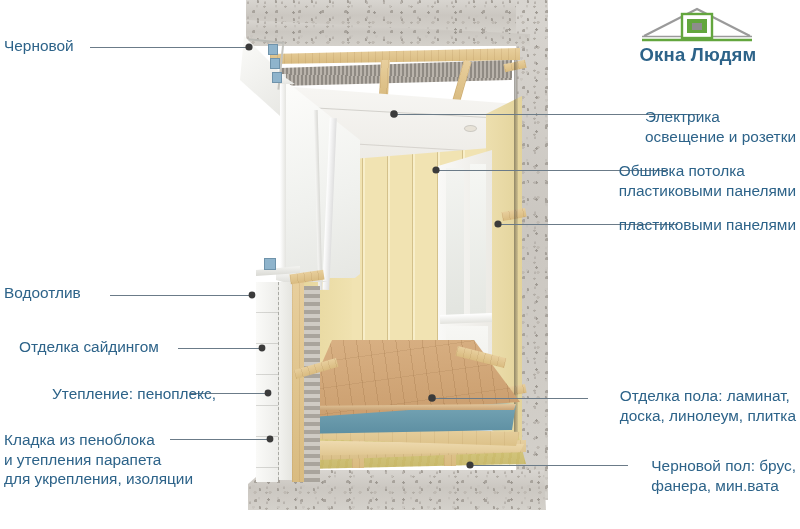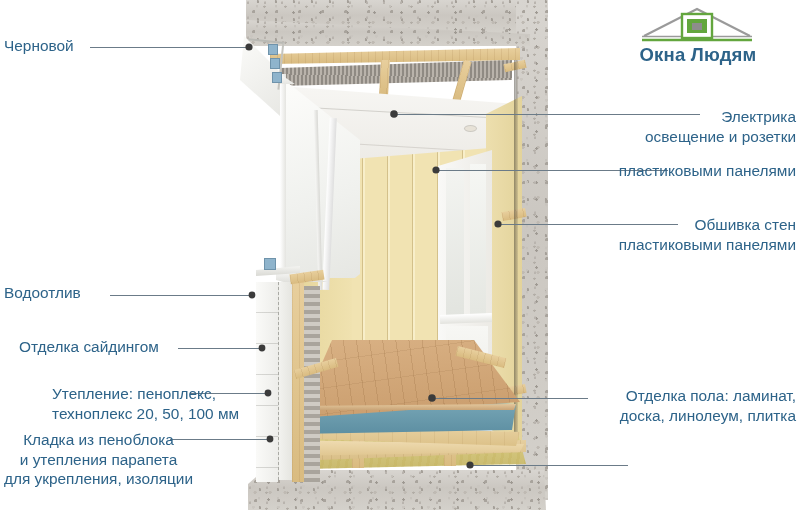--- a/index.html
+++ b/index.html
@@ -16,21 +16,21 @@
   .logo{position:absolute;left:600px;top:6px;width:196px;height:62px;}
   .logo-mark{position:absolute;left:38px;top:0;width:118px;height:38px;}
   .logo-text{
     position:absolute;left:0;top:38px;width:196px;text-align:center;
     font-size:18.5px;font-weight:bold;color:#2d6389;letter-spacing:.2px;
     white-space:nowrap;
   }
 
   
   .label{position:absolute;color:#2d6389;font-size:15.4px;line-height:19.5px;white-space:nowrap;}
-  .label.r{text-align:right;}
+  .label.r{text-align:left;}
   .label.l{text-align:left;}
 
   
   #overlay{position:absolute;left:0;top:0;width:800px;height:529px;pointer-events:none;}
 
   
   #scene{position:absolute;left:240px;top:0px;width:320px;height:529px;}
 
   .concrete{
     background:
@@ -271,42 +271,45 @@
   <div class="label l" style="left:4px;top:283px;">
     <div>Водоотлив</div>
   </div>
 
   <div class="label l" style="left:19px;top:337px;">
     <div>Отделка сайдингом</div>
   </div>
 
   <div class="label l" style="left:4px;top:384px;margin-left:48px;">
     <div>Утепление: пеноплекс,</div>
-    <div>техноплекс 20, 50, 100 мм</div>
-  </div>
-
-  <div class="label l" style="left:4px;top:430px;text-align:center;">
+  </div>
+
+  <div class="label l" style="left:4px;top:430px;">
     <div>Кладка из пеноблока</div>
     <div>и утепления парапета</div>
     <div>для укрепления, изоляции</div>
   </div>
 
   <div class="label r" style="right:4px;top:107px;">
     <div>Электрика</div>
     <div>освещение и розетки</div>
   </div>
 
   <div class="label r" style="right:4px;top:161px;">
+    <div>Обшивка потолка</div>
     <div>пластиковыми панелями</div>
   </div>
 
   <div class="label r" style="right:4px;top:215px;">
-    <div>Обшивка стен</div>
     <div>пластиковыми панелями</div>
   </div>
 
   <div class="label r" style="right:4px;top:386px;">
     <div>Отделка пола: ламинат,</div>
     <div>доска, линолеум, плитка</div>
   </div>
 
+  <div class="label r" style="right:4px;top:456px;">
+    <div>Черновой пол: брус,</div>
+    <div>фанера, мин.вата</div>
+  </div>
 
 </div>
 
 </body></html>

